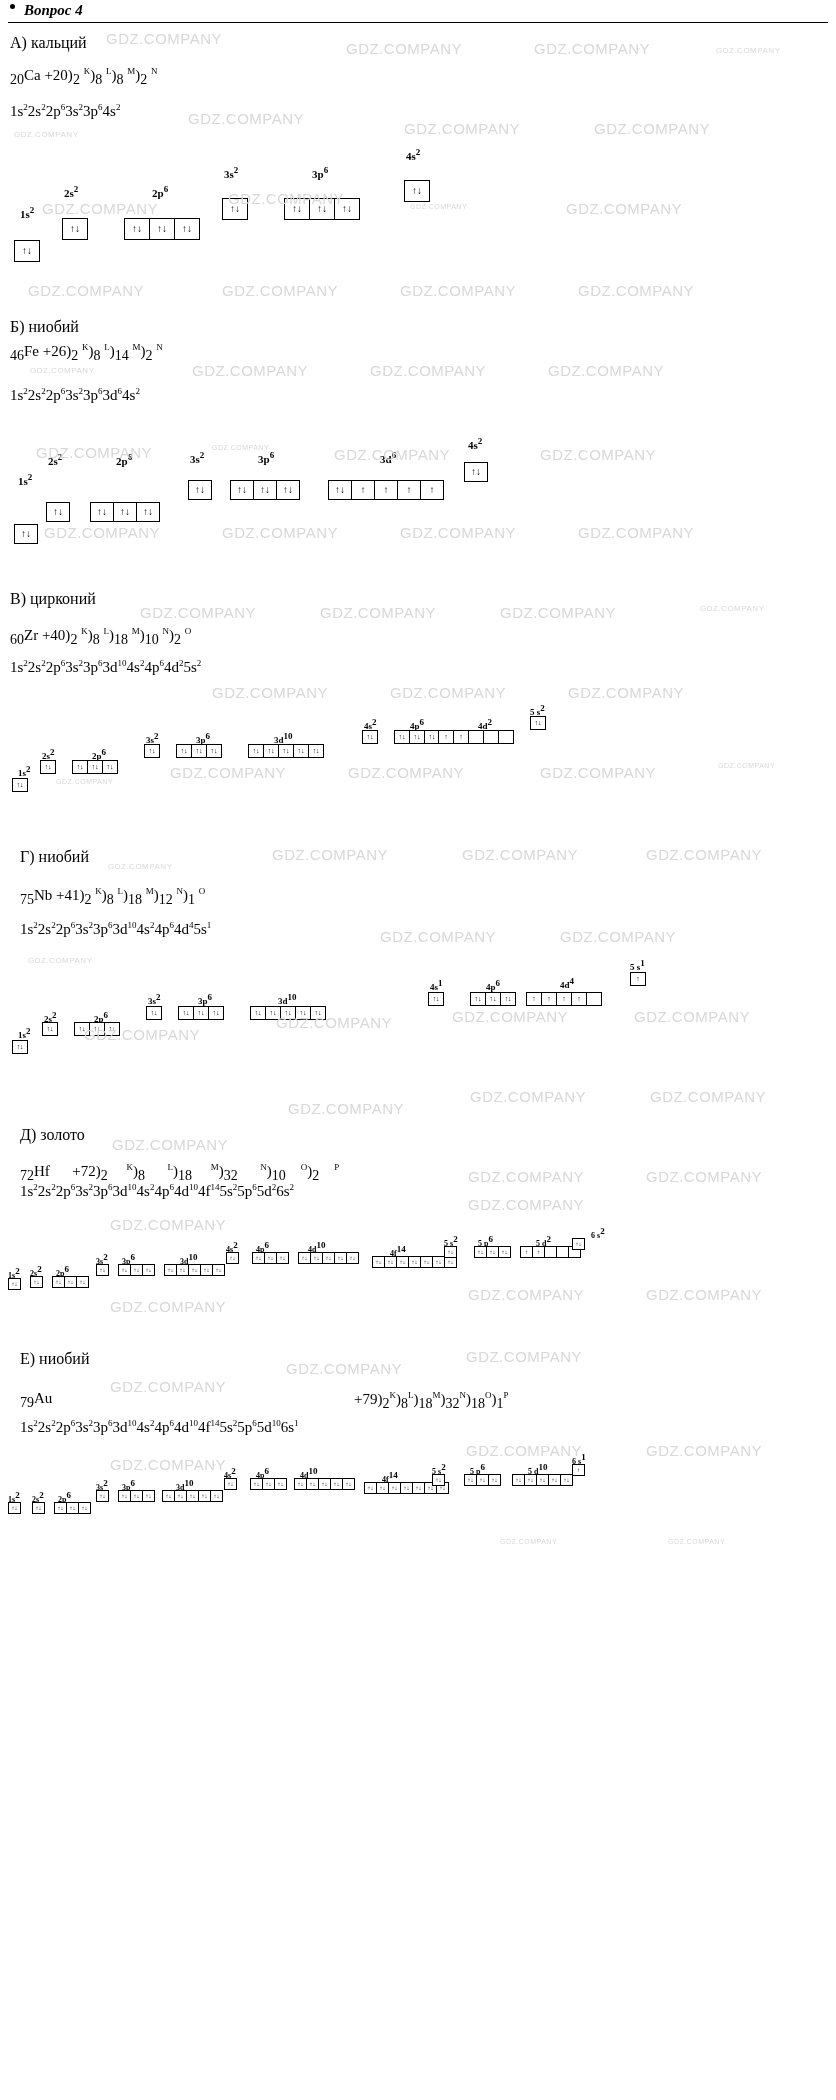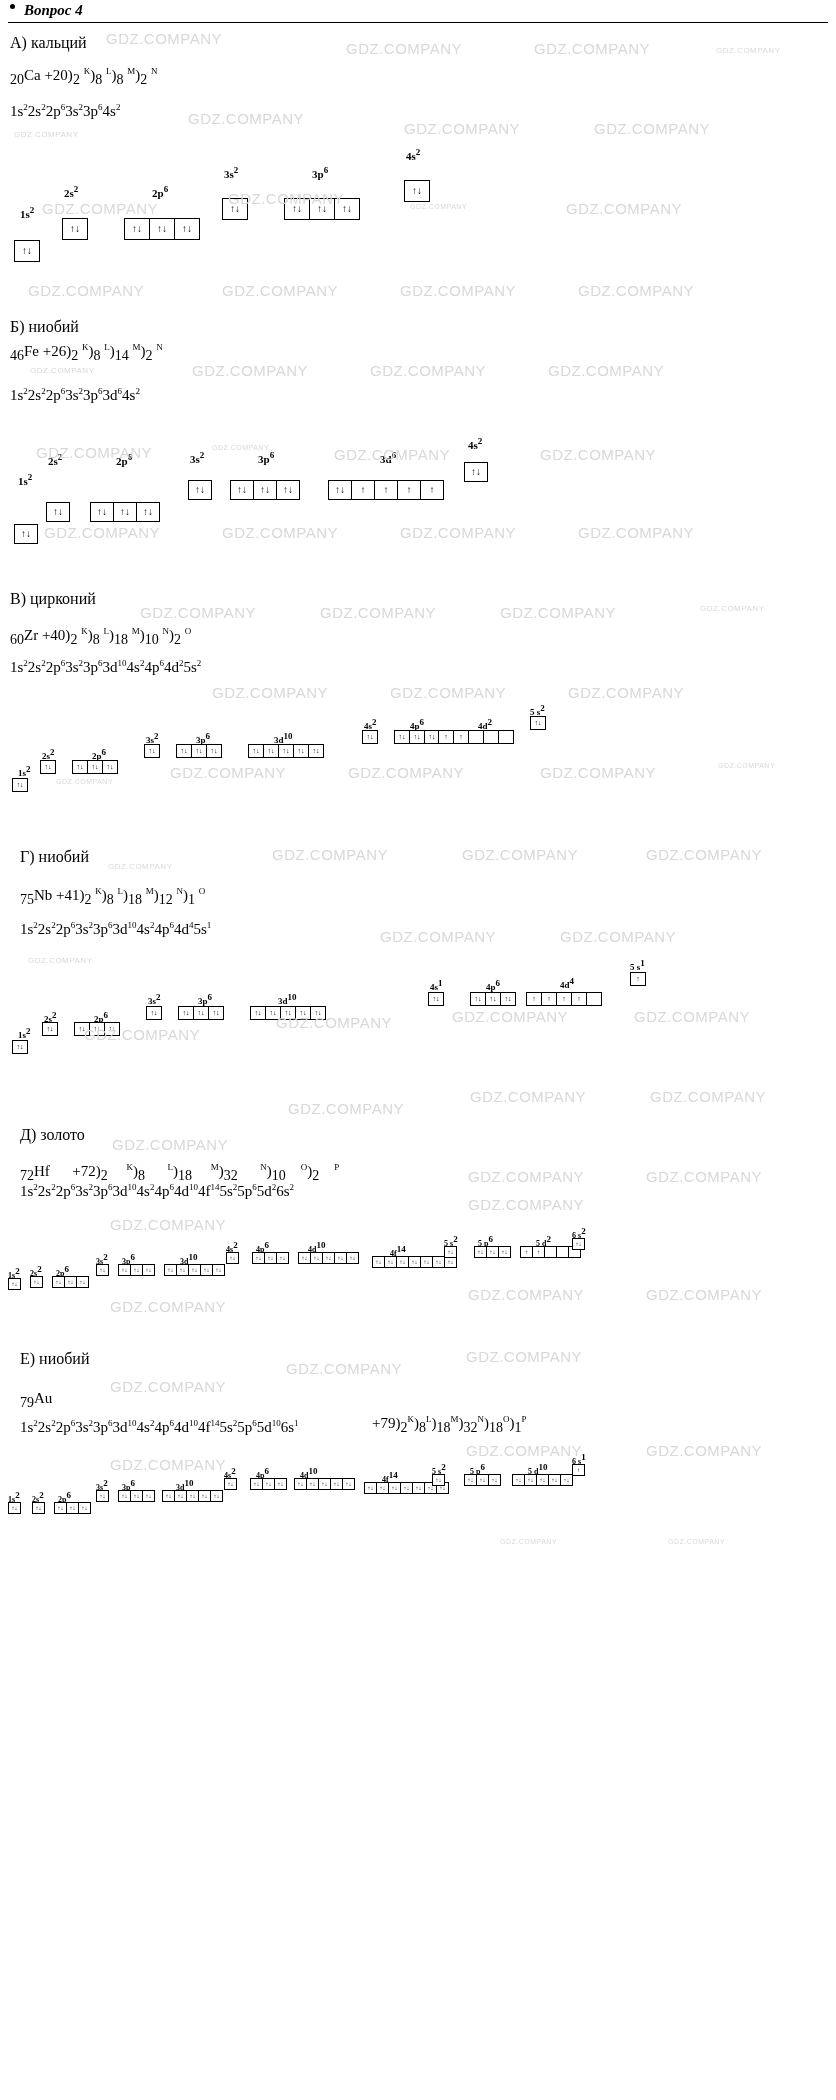--- a/index.html
+++ b/index.html
@@ -286,21 +286,21 @@
   <div class="lbl sm" style="left:96px;top:1252px;font-size:8px;">3s<span class="sup">2</span></div>
   <div class="lbl sm" style="left:122px;top:1252px;font-size:8px;">3p<span class="sup">6</span></div>
   <div class="lbl sm" style="left:180px;top:1252px;font-size:8px;">3d<span class="sup">10</span></div>
   <div class="lbl sm" style="left:226px;top:1240px;font-size:8px;">4s<span class="sup">2</span></div>
   <div class="lbl sm" style="left:256px;top:1240px;font-size:8px;">4p<span class="sup">6</span></div>
   <div class="lbl sm" style="left:308px;top:1240px;font-size:8px;">4d<span class="sup">10</span></div>
   <div class="lbl sm" style="left:390px;top:1244px;font-size:8px;">4f<span class="sup">14</span></div>
   <div class="lbl sm" style="left:444px;top:1234px;font-size:8px;">5 s<span class="sup">2</span></div>
   <div class="lbl sm" style="left:478px;top:1234px;font-size:8px;">5 p<span class="sup">6</span></div>
   <div class="lbl sm" style="left:536px;top:1234px;font-size:8px;">5 d<span class="sup">2</span></div>
-  <div class="lbl sm" style="left:572px;top:1226px;font-size:8px;">6 s<span class="sup">2</span></div>
+  <div class="lbl sm" style="left:591px;top:1226px;font-size:8px;">6 s<span class="sup">2</span></div>
 
   <div class="boxes" style="left:8px;top:1278px;">
     <div class="cell" style="width:13px;height:12px;font-size:6px;">↑↓</div>
   </div>
   <div class="boxes" style="left:30px;top:1276px;">
     <div class="cell" style="width:13px;height:12px;font-size:6px;">↑↓</div>
   </div>
   <div class="boxes" style="left:52px;top:1276px;">
     <div class="cell" style="width:13px;height:12px;font-size:6px;">↑↓</div>
     <div class="cell" style="width:13px;height:12px;font-size:6px;">↑↓</div>
@@ -361,21 +361,21 @@
     <div class="cell" style="width:13px;height:12px;font-size:6px;"></div>
   </div>
   <div class="boxes" style="left:572px;top:1238px;">
     <div class="cell" style="width:13px;height:12px;font-size:6px;">↑↓</div>
   </div>
 
   <div class="sect" style="left:20px;top:1350px;">Е) ниобий</div>
   <div class="formula" style="left:20px;top:1390px;">
     <span class="sub">79</span>Au
   </div>
-  <div class="formula" style="left:372px;top:1390px;margin-top:24px;">
+  <div class="formula" style="left:354px;top:1390px;">
     +79)<span class="sub">2</span><span class="sup">K</span>)<span class="sub">8</span><span class="sup">L</span>)<span class="sub">18</span><span class="sup">M</span>)<span class="sub">32</span><span class="sup">N</span>)<span class="sub">18</span><span class="sup">O</span>)<span class="sub">1</span><span class="sup">P</span>
   </div>
   <div class="formula" style="left:20px;top:1418px;">
     1s<span class="sup">2</span>2s<span class="sup">2</span>2p<span class="sup">6</span>3s<span class="sup">2</span>3p<span class="sup">6</span>3d<span class="sup">10</span>4s<span class="sup">2</span>4p<span class="sup">6</span>4d<span class="sup">10</span>4f<span class="sup">14</span>5s<span class="sup">2</span>5p<span class="sup">6</span>5d<span class="sup">10</span>6s<span class="sup">1</span>
   </div>
 
   <div class="lbl sm" style="left:8px;top:1490px;font-size:8px;">1s<span class="sup">2</span></div>
   <div class="lbl sm" style="left:32px;top:1490px;font-size:8px;">2s<span class="sup">2</span></div>
   <div class="lbl sm" style="left:58px;top:1490px;font-size:8px;">2p<span class="sup">6</span></div>
   <div class="lbl sm" style="left:96px;top:1478px;font-size:8px;">3s<span class="sup">2</span></div>

